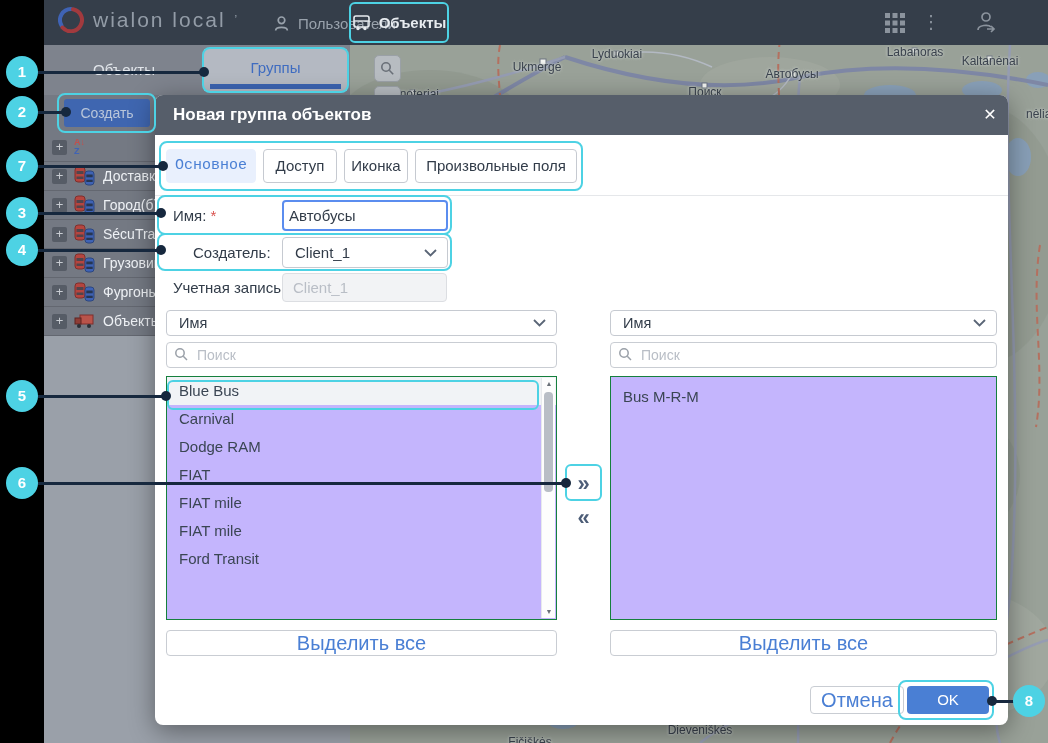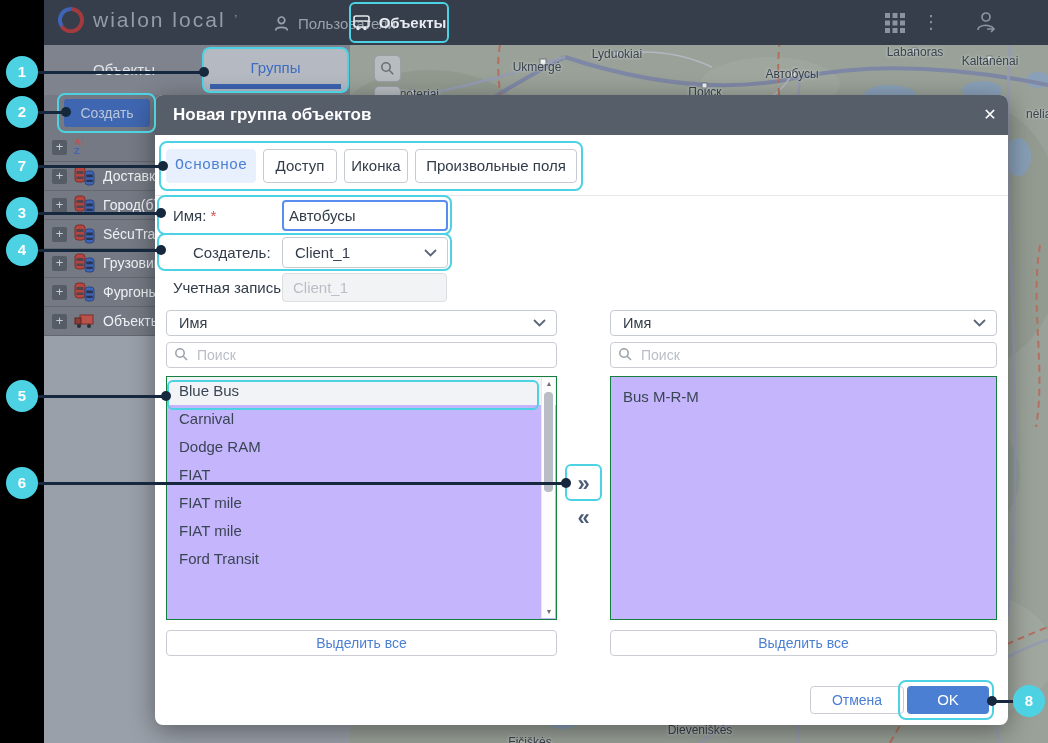--- a/index.html
+++ b/index.html
@@ -65,21 +65,21 @@
     font-size:14px;color:#333;outline:none;}
   .searchwrap input::placeholder{color:#b9bec6;}
   .sicon{position:absolute;left:8px;top:5px;}
   .listbox{position:absolute;border:1px solid #15803d;border-radius:0;background:#c4b5fd;overflow:hidden;}
   .li{height:28px;line-height:28px;padding-left:12px;font-size:15px;color:#3a4553;white-space:nowrap;}
   .li.selected{background:#f1f3f6;}
   .scrollbar{position:absolute;right:1px;top:1px;width:14px;bottom:1px;background:#fdfdfd;border-left:1px solid #e7e9ec;}
   .sthumb{position:absolute;left:2px;width:9px;background:#b9bec6;border-radius:4px;}
   .sarrow{position:absolute;left:0;width:14px;height:12px;color:#6a7078;font-size:7px;text-align:center;line-height:12px;}
   .btn-light{position:absolute;border:1px solid #c9cdd3;border-radius:4px;background:#fff;color:#4a7fd4;
-    font-size:14px;text-align:center;}
+    font-size:20px;text-align:center;}
   .btn-ok{position:absolute;background:#4a7fd4;border-radius:4px;color:#fff;font-size:15px;text-align:center;}
   .movebtn{position:absolute;color:#4d5d77;font-size:22px;font-weight:bold;text-align:center;line-height:26px;}
 
   
   .callout{position:absolute;border:2.5px solid #4dd2e4;border-radius:8px;z-index:40;pointer-events:none;}
   .cline{position:absolute;height:3px;background:#16283e;z-index:45;}
   .cdot{position:absolute;width:10px;height:10px;border-radius:50%;background:#16283e;z-index:46;}
   .badge{position:absolute;width:32px;height:32px;border-radius:50%;background:#4dd2e4;color:#fff;
     font-size:15px;font-weight:bold;text-align:center;line-height:32px;z-index:50;}
   .blackstrip{left:0;top:0;width:44px;height:743px;background:#000;z-index:4;}

